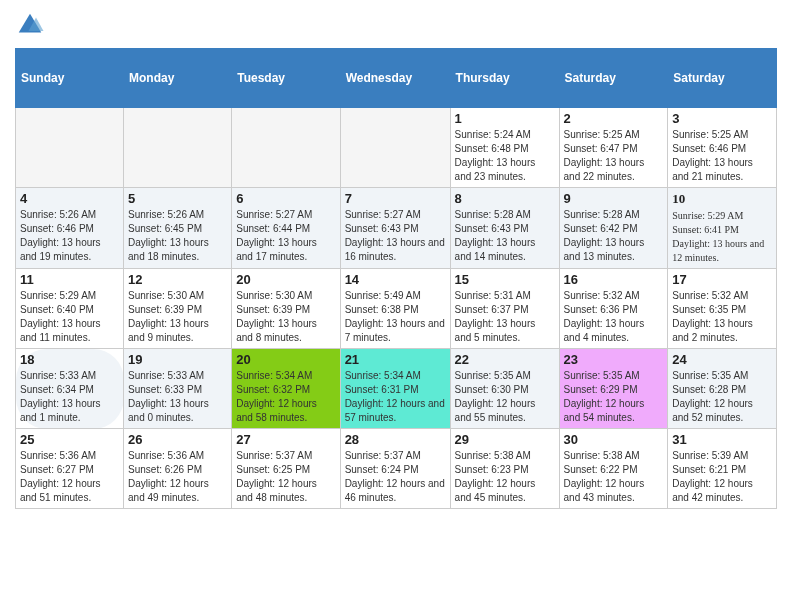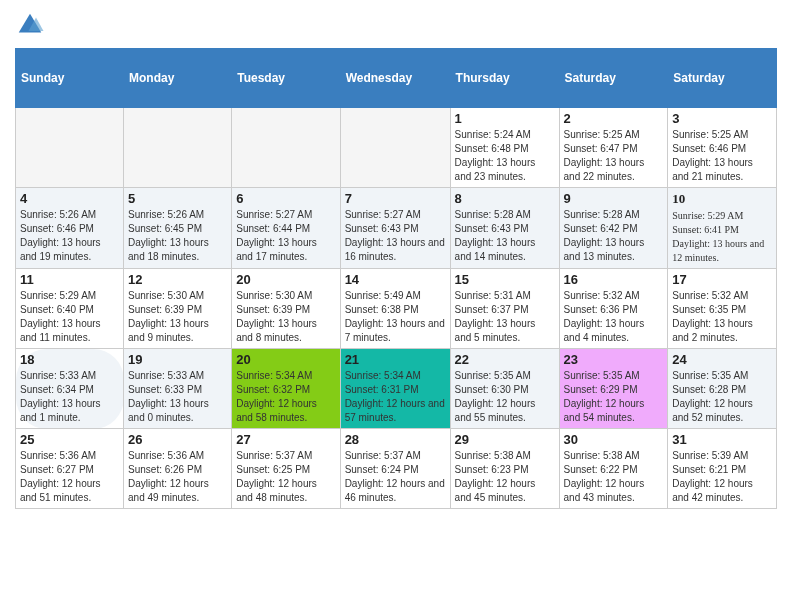--- a/index.html
+++ b/index.html
@@ -269,21 +269,21 @@
 Daylight: 13 hours
 and 0 minutes.</div>
           </td>
           <td style="background: #84cc16;">
             <span class="day-num">20</span>
             <div class="day-info">Sunrise: 5:34 AM
 Sunset: 6:32 PM
 Daylight: 12 hours
 and 58 minutes.</div>
           </td>
-          <td style="background: #14b8a6; margin-top: 28px;">
+          <td style="background: #5eead4; margin-top: 28px;">
             <span class="day-num">21</span>
             <div class="day-info">Sunrise: 5:34 AM
 Sunset: 6:31 PM
 Daylight: 12 hours
 and 57 minutes.</div>
           </td>
           <td style="background: rgb(240, 244, 248);">
             <span class="day-num">22</span>
             <div class="day-info">Sunrise: 5:35 AM
 Sunset: 6:30 PM

